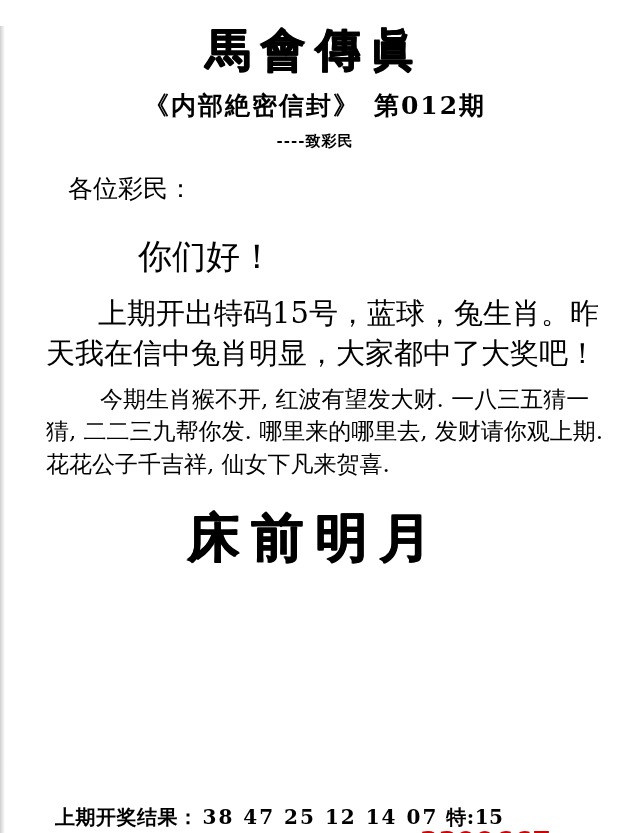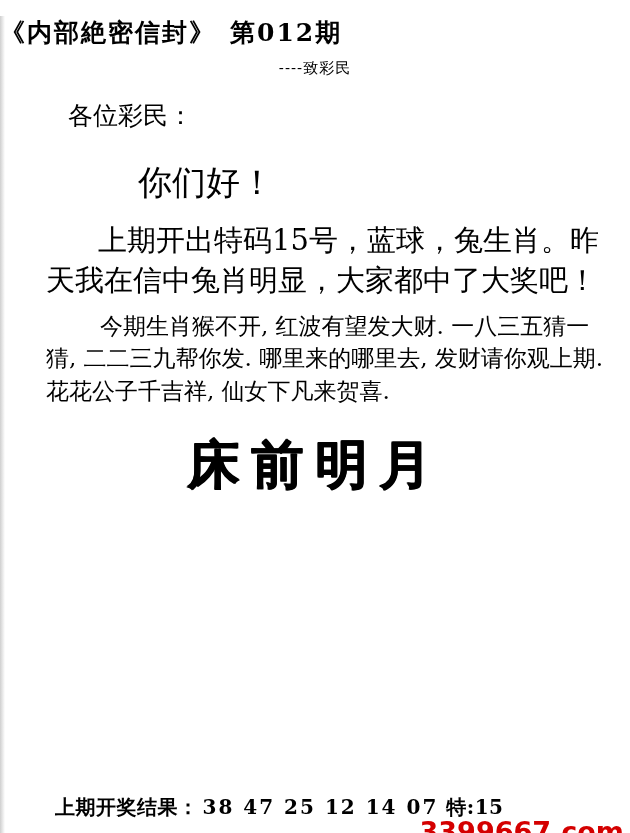--- a/index.html
+++ b/index.html
@@ -32,40 +32,40 @@
     margin-top: 26px;
     line-height: 1.05;
     font-family: "DejaVu Serif", serif;
     text-shadow:
       1px 0 0 #000,
       0 1px 0 #000,
       1px 1px 0 #000;
   }
 
   .subtitle-row {
-    text-align: left;
+    text-align: center;
     margin-top: 16px;
     font-size: 25px;
     font-weight: bold;
     letter-spacing: 1px;
     white-space: nowrap;
   }
   .subtitle-row .bracketed {
     letter-spacing: 2px;
   }
   .subtitle-row .issue {
     margin-left: 14px;
     letter-spacing: 2px;
   }
 
   .dedication {
     text-align: center;
     margin-top: 10px;
     font-size: 15px;
-    font-weight: normal;
+    font-weight: bold;
     letter-spacing: 1px;
   }
 
   
   .body-block {
     margin-top: 20px;
     padding: 0 26px 0 46px;
     font-size: 26px;
     line-height: 1.45;
     font-weight: 500;
@@ -145,20 +145,21 @@
     background: linear-gradient(to right, #cfcfcf, #ffffff);
   }
 </style>
 </head>
 <body>
 
 <div class="page">
 
   <div class="scan-edge-left"></div>
 
+  <div class="title">馬會傳眞</div>
 
   <div class="subtitle-row">
     <span class="bracketed">《内部絶密信封》</span><span class="issue">第012期</span>
   </div>
 
   <div class="dedication">----致彩民</div>
 
   <div class="body-block">
     <div class="salutation">各位彩民：</div>
     <div class="greeting">你们好！</div>

